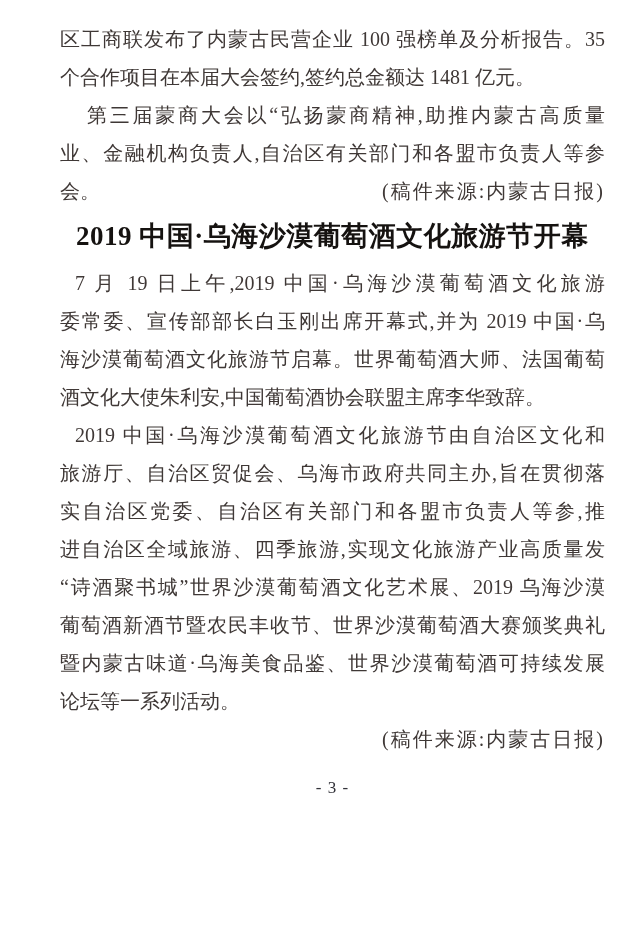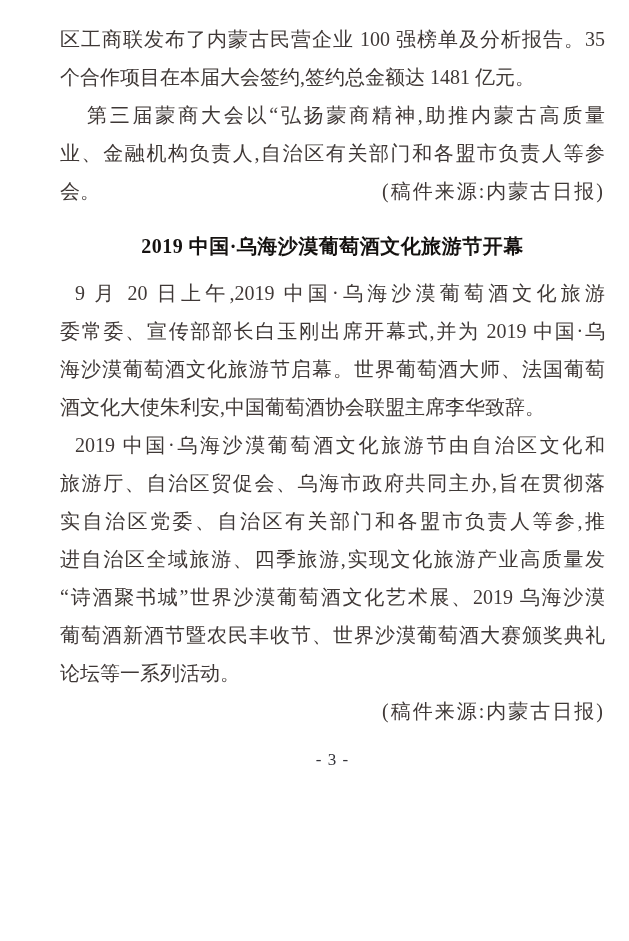--- a/index.html
+++ b/index.html
@@ -44,22 +44,22 @@
   .source {
     letter-spacing: 2px;
     color: var(--text, #3f3836);
   }
   .source-line {
     font-size: 20px;
     line-height: 38px;
     text-align: right;
   }
   .headline {
-    margin: 14px 0 6px 0;
-    font-size: 20px;
+    margin: 4px 0 6px 0;
+    font-size: 27px;
     font-weight: bold;
     line-height: 44px;
     text-align: center;
     white-space: nowrap;
     color: var(--heading, #151210);
     letter-spacing: 0.5px;
   }
   .pageno {
     margin-top: 20px;
     text-align: center;
@@ -86,32 +86,33 @@
     <div class="split-line">
       <span>会。</span>
       <span class="source">(稿件来源:内蒙古日报)</span>
     </div>
   </section>
 
   <h1 class="headline">2019 中国·乌海沙漠葡萄酒文化旅游节开幕</h1>
 
   <section>
     <div class="para indent-num">
-        <div class="tline">9 月 20 日上午,2019 中国·乌海沙漠葡萄酒文化旅游</div>
+        <div class="tline">7 月 19 日上午,2019 中国·乌海沙漠葡萄酒文化旅游</div>
         <div class="tline">委常委、宣传部部长白玉刚出席开幕式,并为 2019 中国·乌</div>
         <div class="tline">海沙漠葡萄酒文化旅游节启幕。世界葡萄酒大师、法国葡萄</div>
         <div class="tline tline-last">酒文化大使朱利安,中国葡萄酒协会联盟主席李华致辞。</div>
       </div>
     <div class="para indent-num">
         <div class="tline">2019 中国·乌海沙漠葡萄酒文化旅游节由自治区文化和</div>
         <div class="tline">旅游厅、自治区贸促会、乌海市政府共同主办,旨在贯彻落</div>
         <div class="tline">实自治区党委、自治区有关部门和各盟市负责人等参,推</div>
         <div class="tline">进自治区全域旅游、四季旅游,实现文化旅游产业高质量发</div>
         <div class="tline">“诗酒聚书城”世界沙漠葡萄酒文化艺术展、2019 乌海沙漠</div>
         <div class="tline">葡萄酒新酒节暨农民丰收节、世界沙漠葡萄酒大赛颁奖典礼</div>
+        <div class="tline">暨内蒙古味道·乌海美食品鉴、世界沙漠葡萄酒可持续发展</div>
         <div class="tline tline-last">论坛等一系列活动。</div>
       </div>
     <div class="source-line">
       <span class="source">(稿件来源:内蒙古日报)</span>
     </div>
   </section>
 
   <footer class="pageno">- 3 -</footer>
 
 </div>

